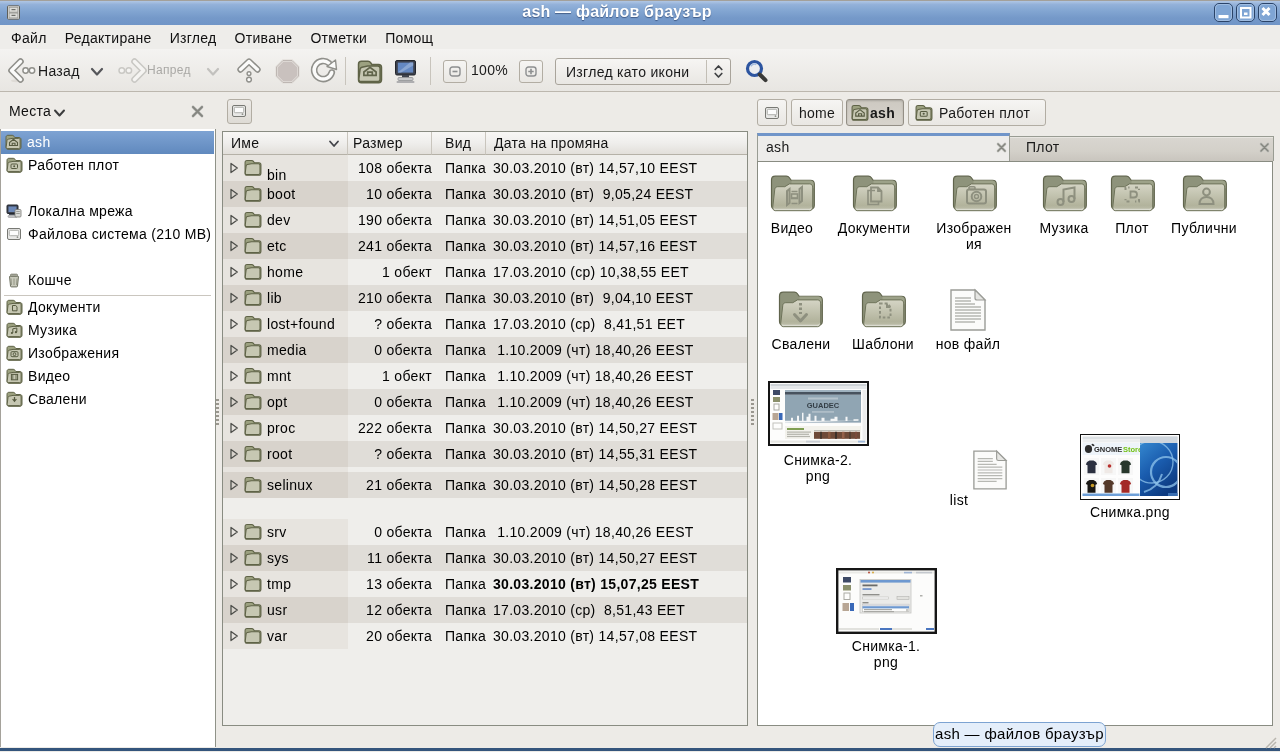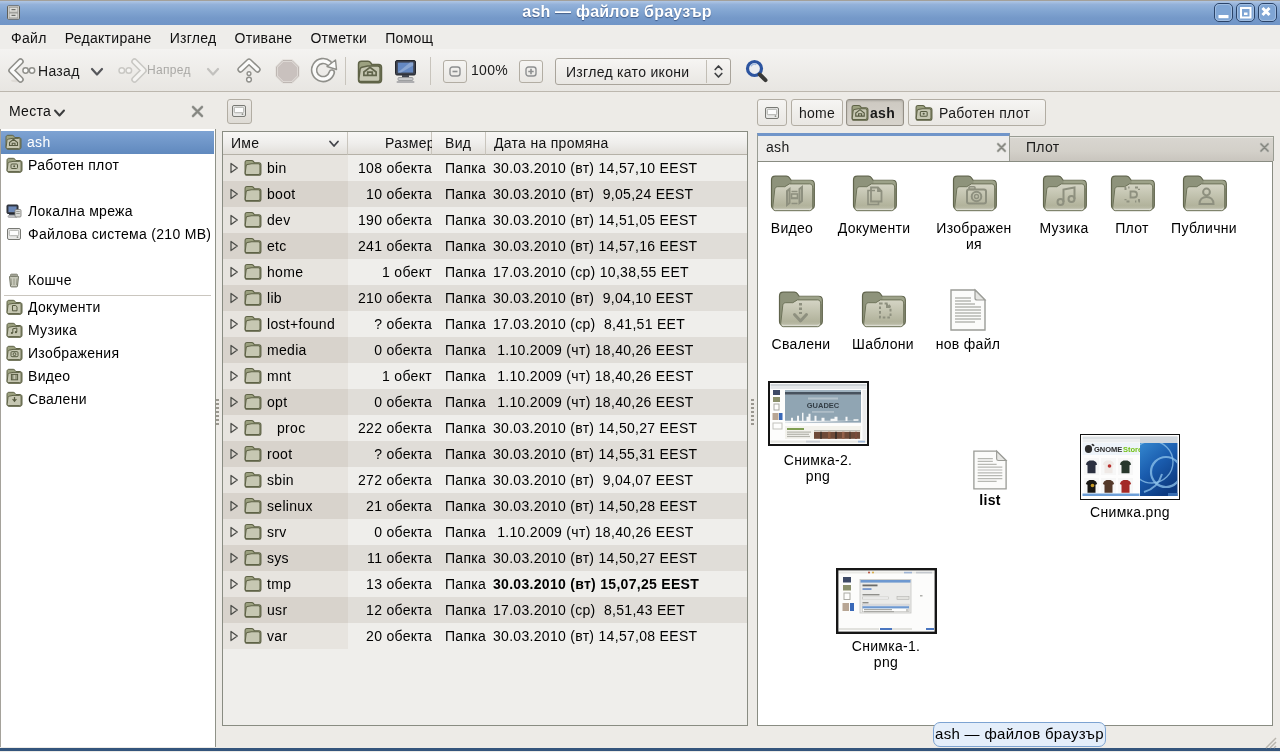--- a/index.html
+++ b/index.html
@@ -270,38 +270,38 @@
       <circle cx="11.5" cy="11.2" r=".9" fill="#8f918c"></circle>
     </svg>
   <div id="mid" class="abs">
     <div class="abs hdrcell" style="left:0;top:0;width:125px;">
         <span>Име</span>
       <svg class="abs" style="left:105px;top:8px" width="12" height="8" viewBox="0 0 12 8">
           <path d="M2 1.5 L6 6 L10 1.5" fill="none" stroke="#43444a" stroke-width="1.8" stroke-linecap="round" stroke-linejoin="round"></path>
         </svg>
     </div>
     <div class="abs hdrcell" style="left:125px;top:0;width:84px;">
-        <span style="left:5px;margin-left:32px;">Размер</span>
+        <span style="left:5px;">Размер</span>
       </div>
     <div class="abs hdrcell" style="left:209px;top:0;width:54px;">
         <span style="left:13px;">Вид</span>
       </div>
     <div class="abs hdrcell" style="left:263px;top:0;width:261px;border-right:none;">
         <span>Дата на промяна</span>
       </div>
     <div class="abs mrow" style="left:0;top:23px;width:524px;">
       <div class="abs c1e" style="left:0;top:0;width:125px;height:26px;"></div>
       <div class="abs cre" style="left:125px;top:0;width:399px;height:26px;"></div>
       <svg class="abs" style="left:6px;top:7px" width="10" height="12" viewBox="0 0 10 12">
           <path d="M2 1.5 L8.3 6 L2 10.5 z" fill="none" stroke="#4e4f4b" stroke-width="1.3" stroke-linejoin="round"></path>
         </svg>
       <svg class="abs" style="left:21px;top:4px" width="18" height="17" viewBox="0 0 17 16">
           <use href="#folderS"></use>
         </svg>
-      <span class="abs" style="left:44px;top:5px;">bin</span>
+      <span class="abs" style="left:44px;top:12px;">bin</span>
       <span class="abs" style="left:125px;top:5px;width:84px;text-align:right;">108 обекта</span>
       <span class="abs" style="left:222px;top:5px;">Папка</span>
       <span class="abs" style="left:270px;top:5px;">30.03.2010 (вт) 14,57,10 EEST</span>
     </div>
     <div class="abs mrow" style="left:0;top:49px;width:524px;">
       <div class="abs c1o" style="left:0;top:0;width:125px;height:26px;"></div>
       <div class="abs cro" style="left:125px;top:0;width:399px;height:26px;"></div>
       <svg class="abs" style="left:6px;top:7px" width="10" height="12" viewBox="0 0 10 12">
           <path d="M2 1.5 L8.3 6 L2 10.5 z" fill="none" stroke="#4e4f4b" stroke-width="1.3" stroke-linejoin="round"></path>
         </svg>
@@ -427,21 +427,21 @@
     </div>
     <div class="abs mrow" style="left:0;top:283px;width:524px;">
       <div class="abs c1e" style="left:0;top:0;width:125px;height:26px;"></div>
       <div class="abs cre" style="left:125px;top:0;width:399px;height:26px;"></div>
       <svg class="abs" style="left:6px;top:7px" width="10" height="12" viewBox="0 0 10 12">
           <path d="M2 1.5 L8.3 6 L2 10.5 z" fill="none" stroke="#4e4f4b" stroke-width="1.3" stroke-linejoin="round"></path>
         </svg>
       <svg class="abs" style="left:21px;top:4px" width="18" height="17" viewBox="0 0 17 16">
           <use href="#folderS"></use>
         </svg>
-      <span class="abs" style="left:54px;top:5px;">proc</span>
+      <span class="abs" style="left:44px;top:5px;">proc</span>
       <span class="abs" style="left:125px;top:5px;width:84px;text-align:right;">222 обекта</span>
       <span class="abs" style="left:222px;top:5px;">Папка</span>
       <span class="abs" style="left:270px;top:5px;">30.03.2010 (вт) 14,50,27 EEST</span>
     </div>
     <div class="abs mrow" style="left:0;top:309px;width:524px;">
       <div class="abs c1o" style="left:0;top:0;width:125px;height:26px;"></div>
       <div class="abs cro" style="left:125px;top:0;width:399px;height:26px;"></div>
       <svg class="abs" style="left:6px;top:7px" width="10" height="12" viewBox="0 0 10 12">
           <path d="M2 1.5 L8.3 6 L2 10.5 z" fill="none" stroke="#4e4f4b" stroke-width="1.3" stroke-linejoin="round"></path>
         </svg>
@@ -460,21 +460,21 @@
           <path d="M2 1.5 L8.3 6 L2 10.5 z" fill="none" stroke="#4e4f4b" stroke-width="1.3" stroke-linejoin="round"></path>
         </svg>
       <svg class="abs" style="left:21px;top:4px" width="18" height="17" viewBox="0 0 17 16">
           <use href="#folderS"></use>
         </svg>
       <span class="abs" style="left:44px;top:5px;">sbin</span>
       <span class="abs" style="left:125px;top:5px;width:84px;text-align:right;">272 обекта</span>
       <span class="abs" style="left:222px;top:5px;">Папка</span>
       <span class="abs" style="left:270px;top:5px;">30.03.2010 (вт)&nbsp; 9,04,07 EEST</span>
     </div>
-    <div class="abs mrow" style="left:0;top:361px;width:524px;">
+    <div class="abs mrow" style="left:0;top:340px;width:524px;">
       <div class="abs c1o" style="left:0;top:0;width:125px;height:26px;"></div>
       <div class="abs cro" style="left:125px;top:0;width:399px;height:26px;"></div>
       <svg class="abs" style="left:6px;top:7px" width="10" height="12" viewBox="0 0 10 12">
           <path d="M2 1.5 L8.3 6 L2 10.5 z" fill="none" stroke="#4e4f4b" stroke-width="1.3" stroke-linejoin="round"></path>
         </svg>
       <svg class="abs" style="left:21px;top:4px" width="18" height="17" viewBox="0 0 17 16">
           <use href="#folderS"></use>
         </svg>
       <span class="abs" style="left:44px;top:5px;">selinux</span>
       <span class="abs" style="left:125px;top:5px;width:84px;text-align:right;">21 обекта</span>
@@ -711,21 +711,21 @@
       <rect x="94.5" y="9" width="4" height="50" fill="#eceded"></rect>
     </svg>
     <span class="abs ilabel" style="left:768px;top:452px;width:100px;">Снимка-2.<br>png</span>
     <svg class="abs" style="left:972px;top:448px" width="36" height="44" viewBox="0 0 38 44">
       <path d="M2 2 h24 l10 10 v30 H2 z" fill="#fbfbfa" stroke="#9b9c97" stroke-width="1.4"></path>
       <path d="M26 2 l10 10 h-8 a2 2 0 0 1 -2 -2 z" fill="#e6e6e3" stroke="#9b9c97" stroke-width="1.2"></path>
       <g stroke="#b7b8b3" stroke-width="1.3">
           <path d="M6 10 h16 M6 13 h16 M6 16 h20 M6 19 h26 M6 22 h26 M6 25 h26 M6 28 h26 M6 31 h26 M6 34 h20"></path>
         </g>
     </svg>
-    <span class="abs ilabel" style="left:939px;top:492px;width:102px;font-weight:bold;">list</span>
+    <span class="abs ilabel" style="left:908px;top:492px;width:102px;">list</span>
     <svg class="abs" style="left:1080px;top:434px" width="100" height="66" viewBox="0 0 100 66">
       <defs>
         <linearGradient id="blubg" x1="0" y1="0" x2="0.6" y2="1">
           <stop offset="0" stop-color="#3487cf"></stop>
             <stop offset="0.5" stop-color="#1a5cae"></stop>
             <stop offset="1" stop-color="#0c3a80"></stop>
         </linearGradient>
       </defs>
       <rect x="0.5" y="0.5" width="99" height="65" fill="#fff" stroke="#111"></rect>
       <rect x="2.5" y="2.5" width="95" height="3" fill="#dde1e4"></rect>

